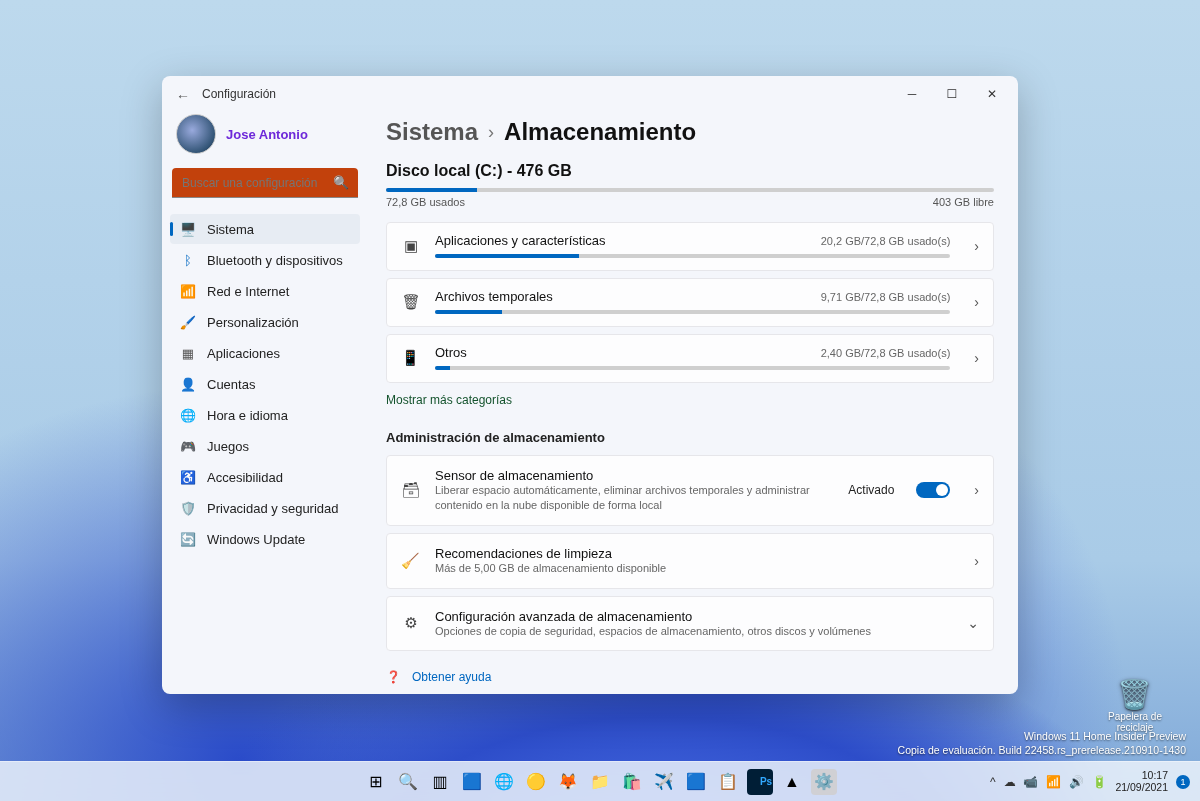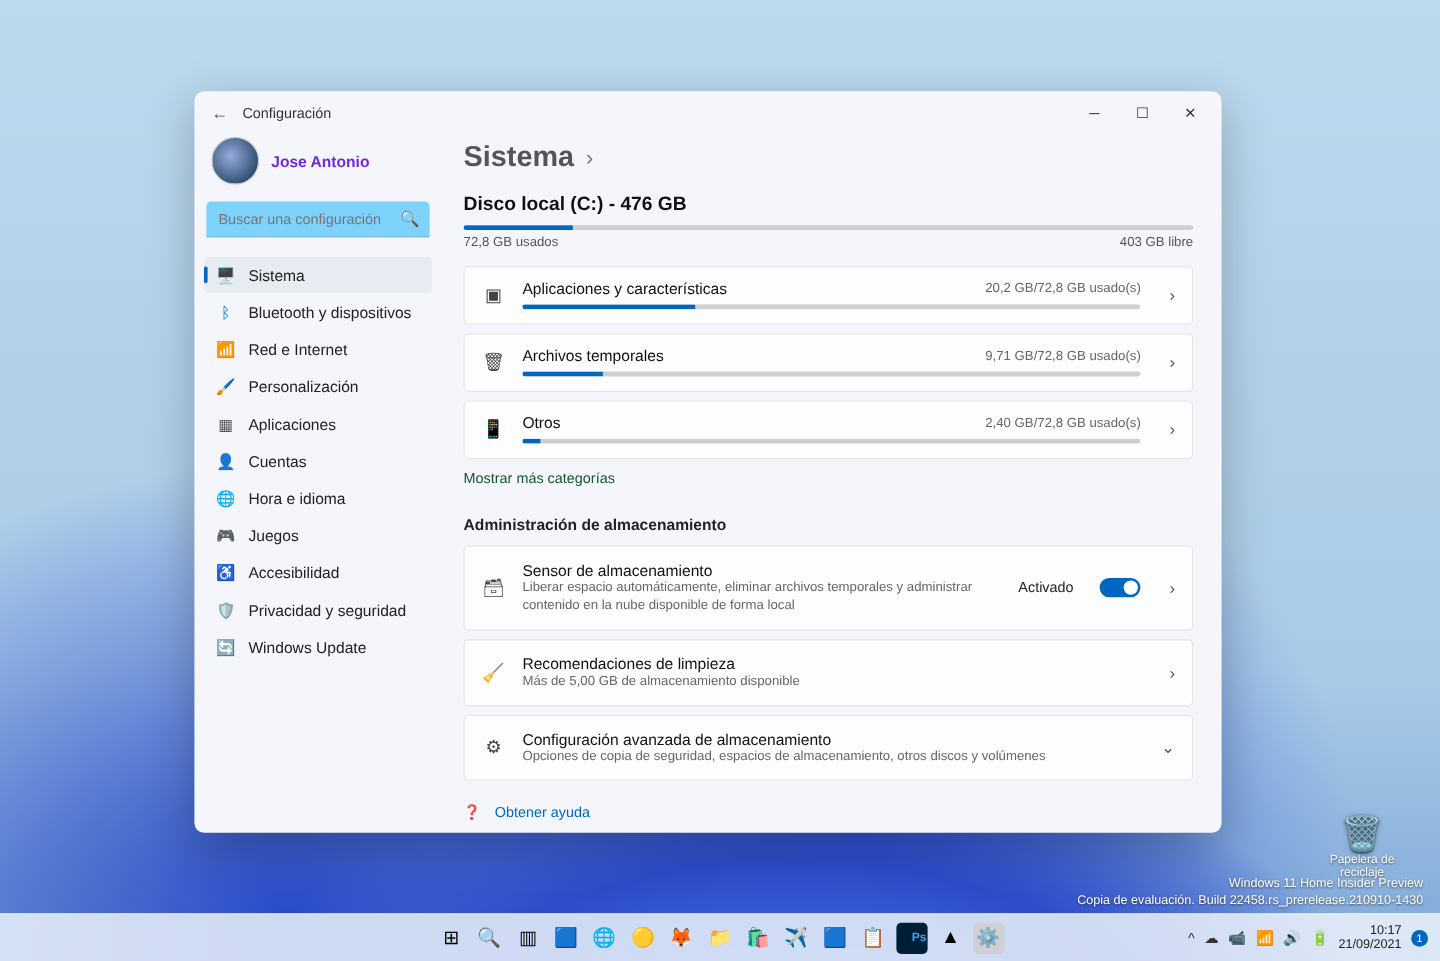--- a/index.html
+++ b/index.html
@@ -13,21 +13,21 @@
 .titlebar .title { font-size: 12px; color: #333; margin-left: 4px; }
 .win-controls { margin-left: auto; display: flex; }
 .win-controls div { width: 40px; height: 28px; display:flex; align-items:center; justify-content:center; font-size:12px; color:#333; cursor:pointer; }
 
 .body { flex:1; display:flex; overflow:hidden; }
 .sidebar { width: 206px; padding: 0 8px; display:flex; flex-direction:column; }
 .profile { display:flex; align-items:center; gap:10px; padding: 2px 6px 14px; }
 .avatar { width: 40px; height: 40px; border-radius: 50%; background: radial-gradient(circle at 40% 40%, #9ad, #357 70%, #123); border:1px solid #ccc; }
 .profile-name { font-size: 13px; font-weight: 600; color:#6d28d9; }
 .search { position:relative; margin: 0 2px 12px; }
-.search input { width:100%; height: 30px; border:none; border-bottom:1px solid #888; background:#7dd3fc; border-radius:4px 4px 0 0; padding: 0 30px 0 10px; font-size:12px; outline:none; }
+.search input { width:100%; height: 30px; border:none; border-bottom:1px solid #888; background:#c2410c; border-radius:4px 4px 0 0; padding: 0 30px 0 10px; font-size:12px; outline:none; }
 .search .sicon { position:absolute; right:8px; top:7px; font-size:13px; color:#555; }
 .nav { display:flex; flex-direction:column; gap:1px; margin-top:4px; }
 .nav-item { display:flex; align-items:center; gap:11px; padding: 7px 10px; border-radius:4px; font-size:13px; color:#222; cursor:pointer; }
 .nav-item.active { background:#e7ecf3; position:relative; }
 .nav-item.active::before { content:""; position:absolute; left:0; top:8px; bottom:8px; width:3px; background:#0067c0; border-radius:2px; }
 .nav-item .nicon { width:16px; height:16px; display:flex; align-items:center; justify-content:center; font-size:13px; }
 
 .main { flex:1; padding: 0 24px 10px 18px; overflow-y:auto; }
 .breadcrumb { display:flex; align-items:center; gap:10px; padding-top: 6px; }
 .breadcrumb .bc1 { font-size: 24px; color:#555; font-weight:600; }
@@ -145,20 +145,21 @@
             <span class="nicon">🔄</span>
             <span>Windows Update</span>
           </div>
         </div>
     </div>
 
     <div class="main">
       <div class="breadcrumb">
         <span class="bc1">Sistema</span>
         <span class="sep">›</span>
+        <span class="bc2">Almacenamiento</span>
       </div>
 
       <div class="disk-title">Disco local (C:) - 476 GB</div>
       <div class="overall-bar">
         <div class="fill" id="overall-fill" style="width: 15%;"></div>
       </div>
       <div class="bar-labels">
         <span>72,8 GB usados</span>
         <span>403 GB libre</span>
       </div>

